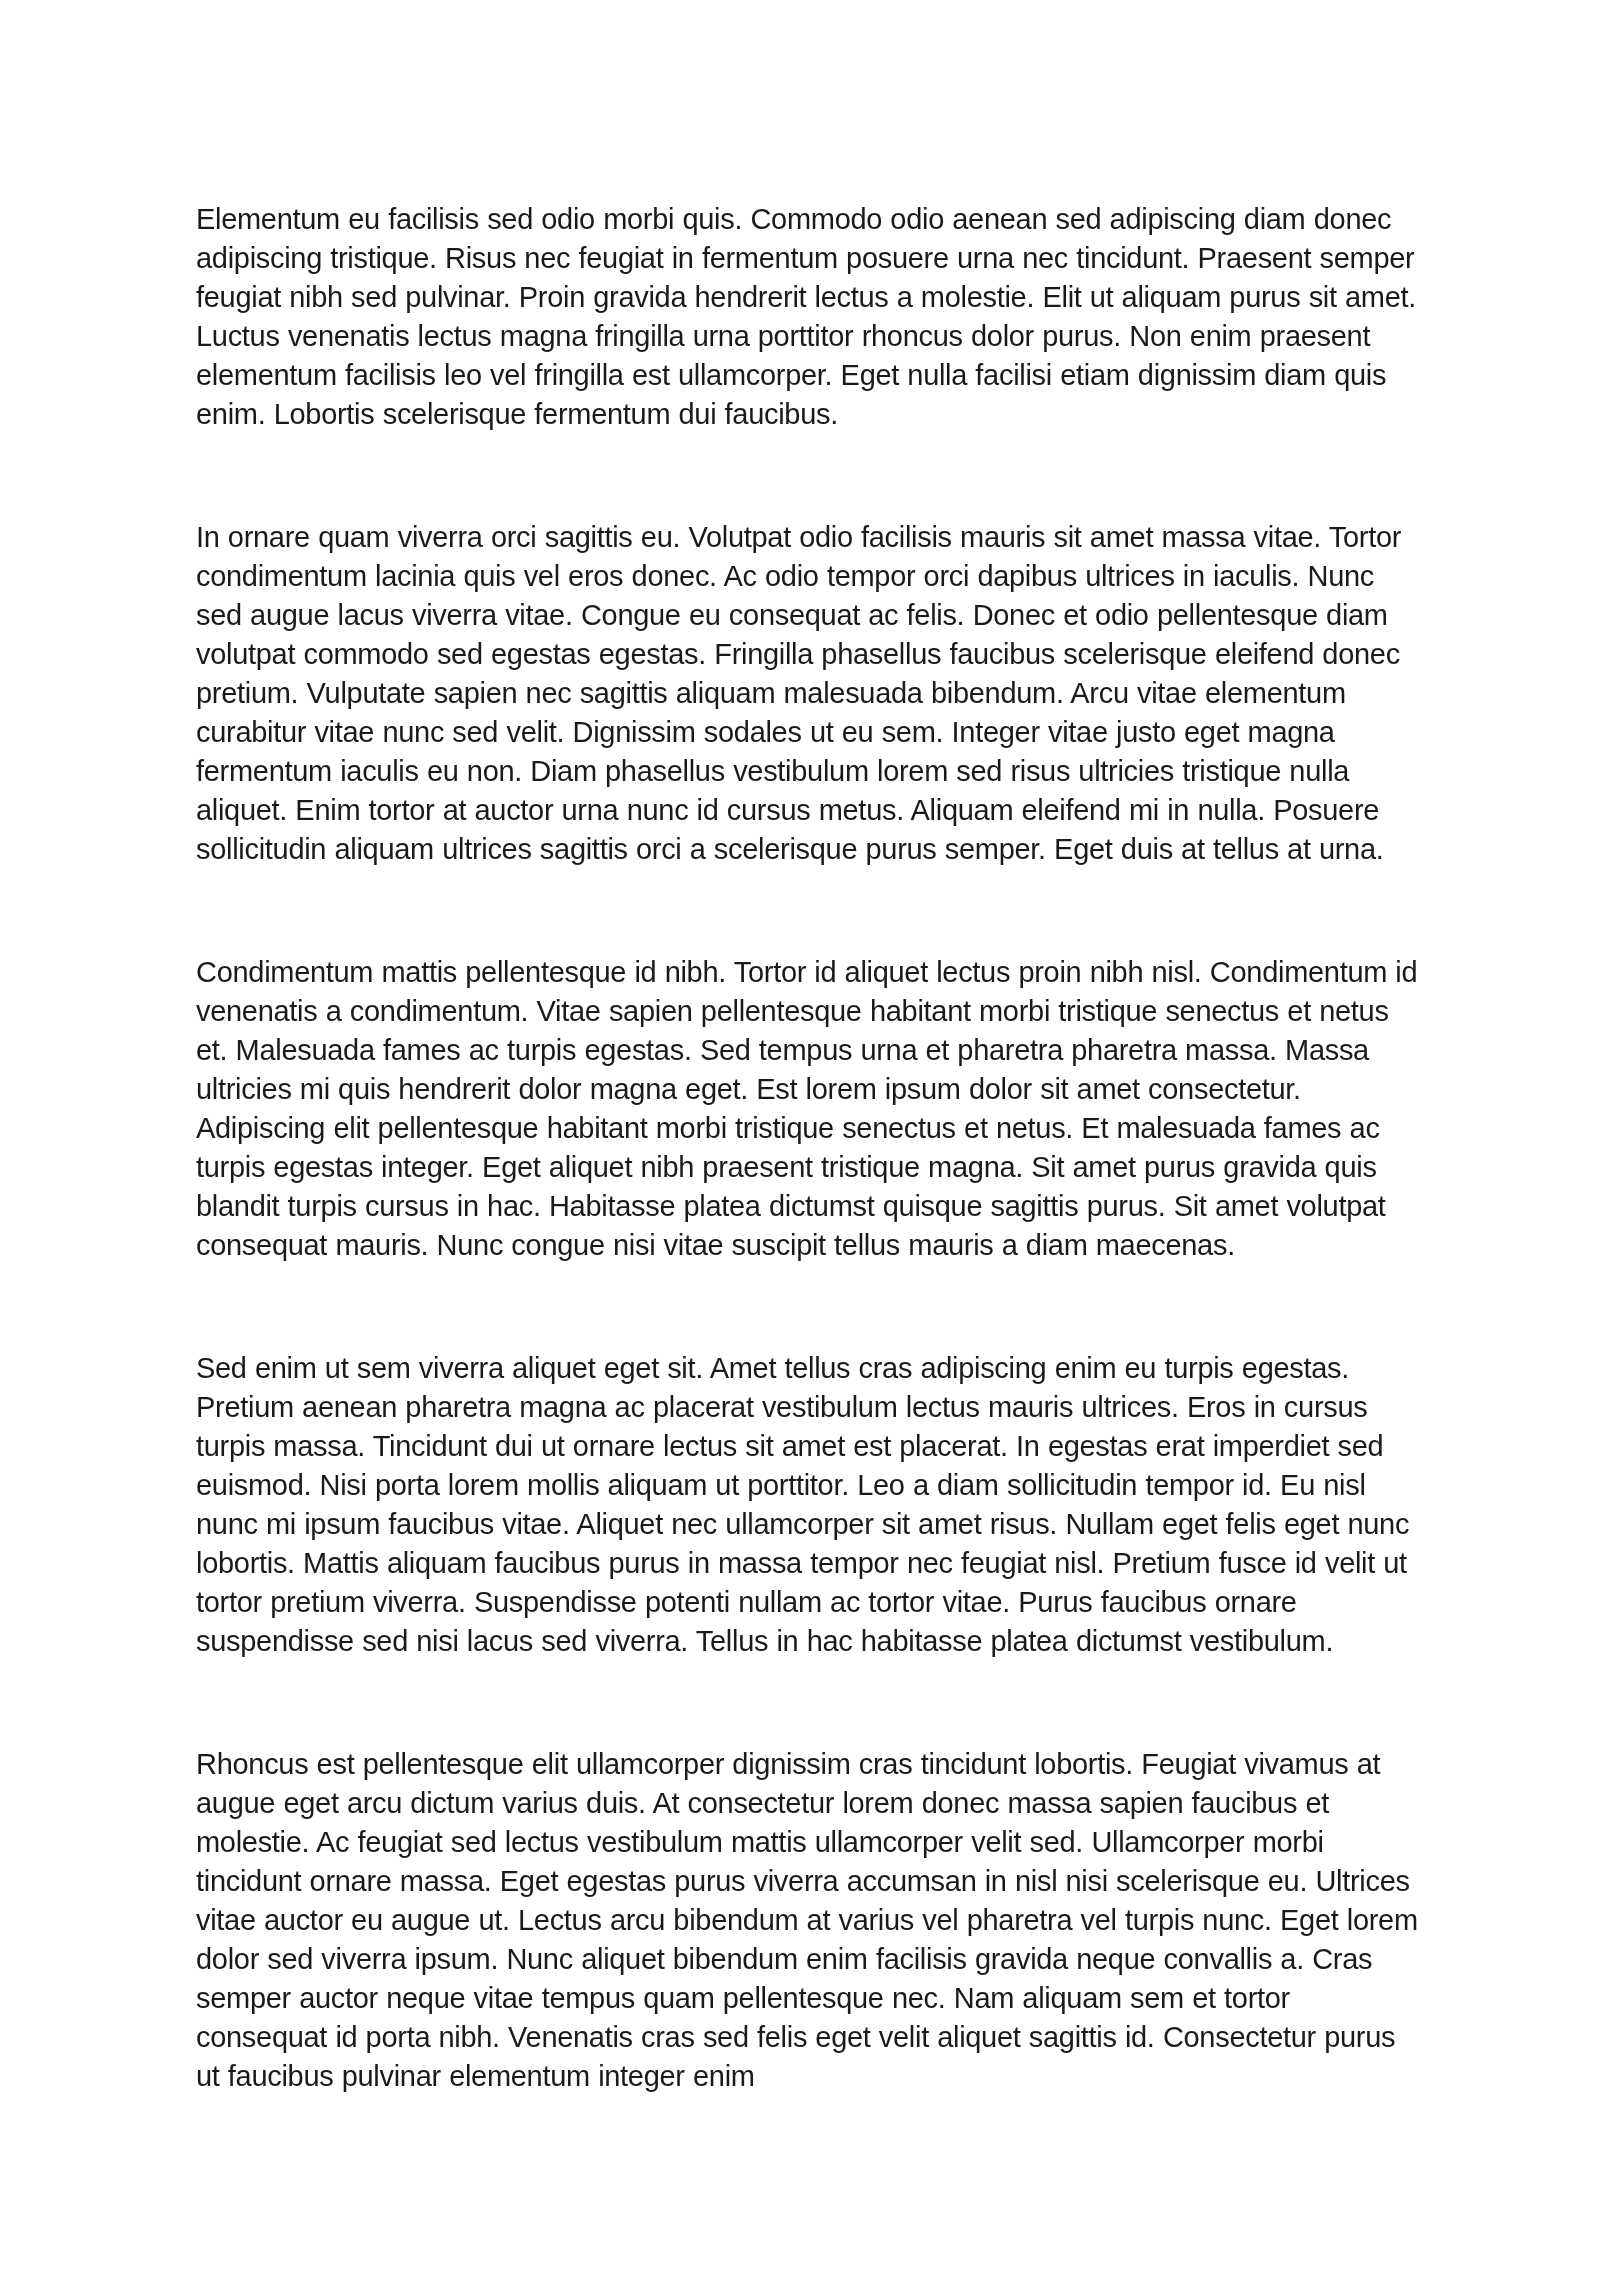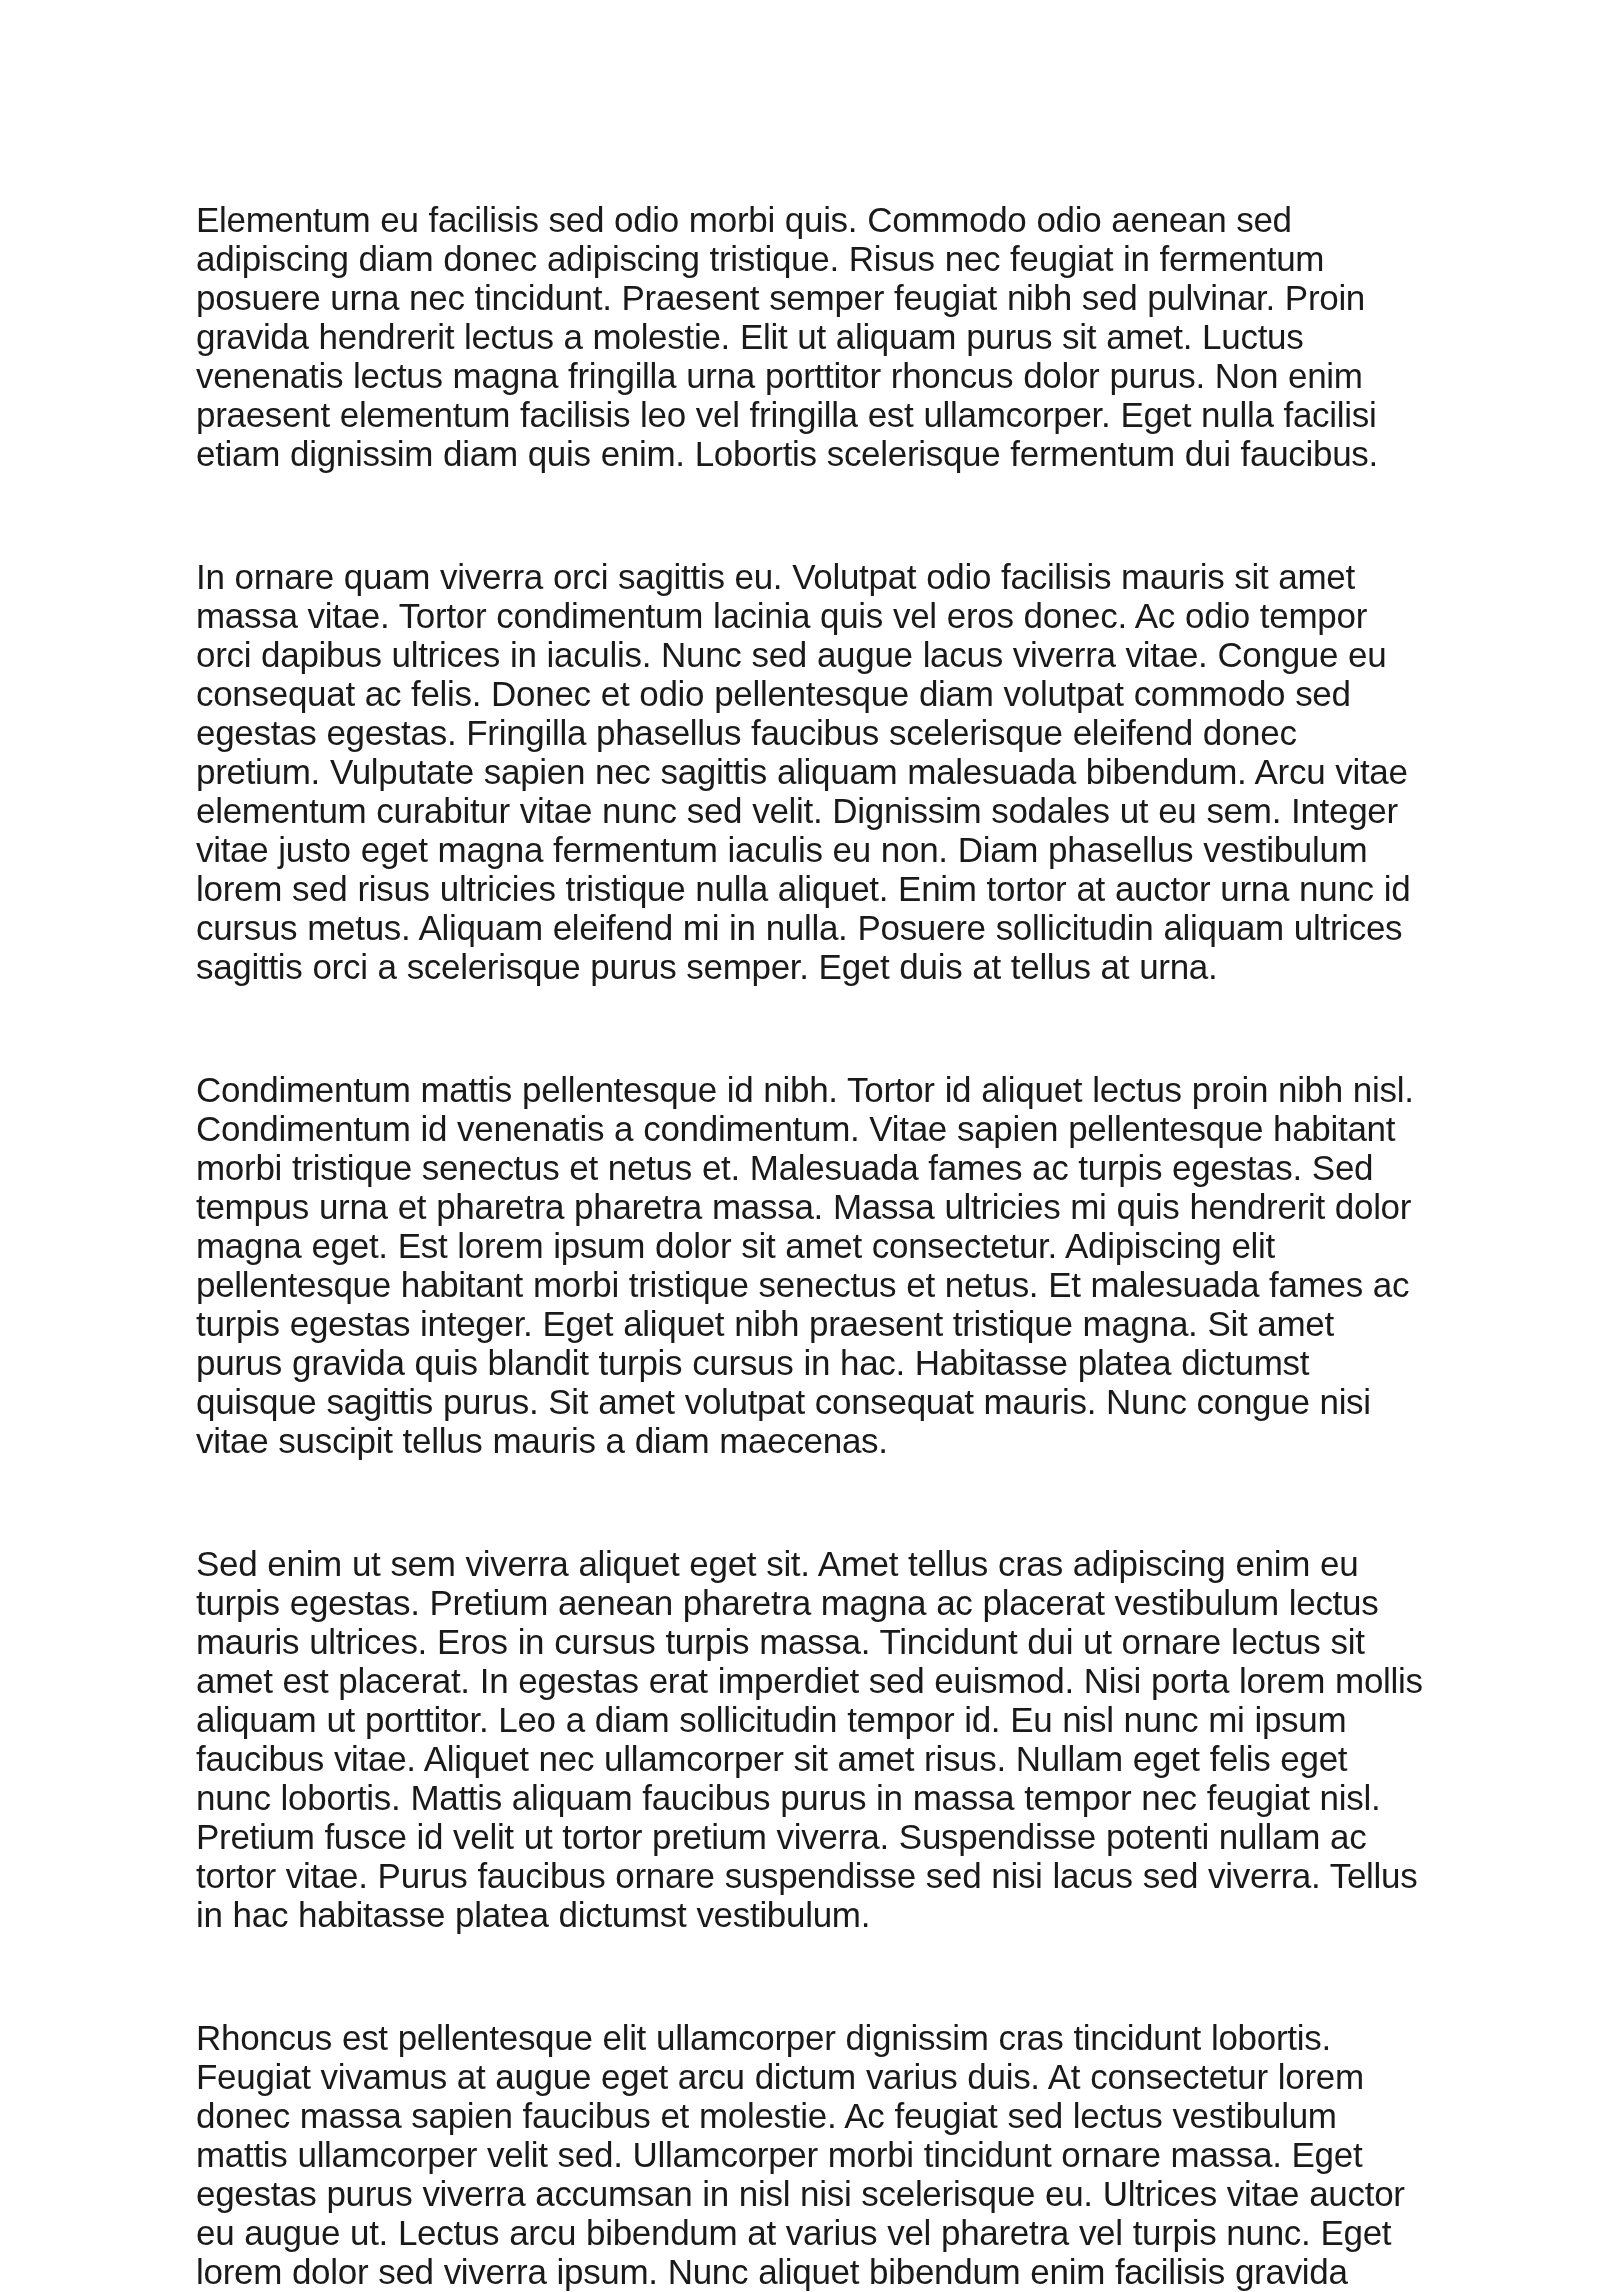--- a/index.html
+++ b/index.html
@@ -15,21 +15,21 @@
     overflow: hidden;
     box-sizing: border-box;
     padding: 200px 196px 0 196px;
     font-family: "Liberation Sans", "DejaVu Sans", sans-serif;
   }
   .content {
     width: 1229px;
   }
   .content p {
     margin: 0 0 84px 0;
-    font-size: 35px;
+    font-size: 29px;
     line-height: 39px;
     letter-spacing: -0.3px;
     color: #1a1a1a;
     text-align: left;
     word-spacing: 0.5px;
   }
 </style>
 </head>
 <body>
 

